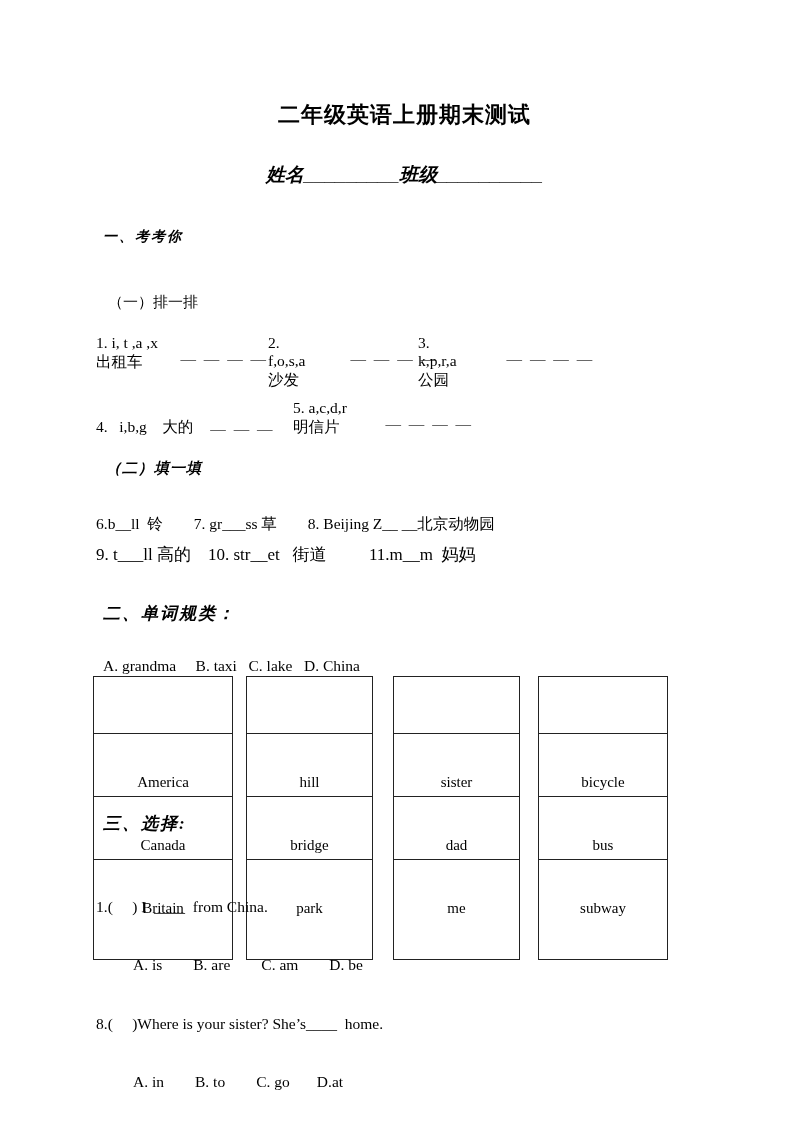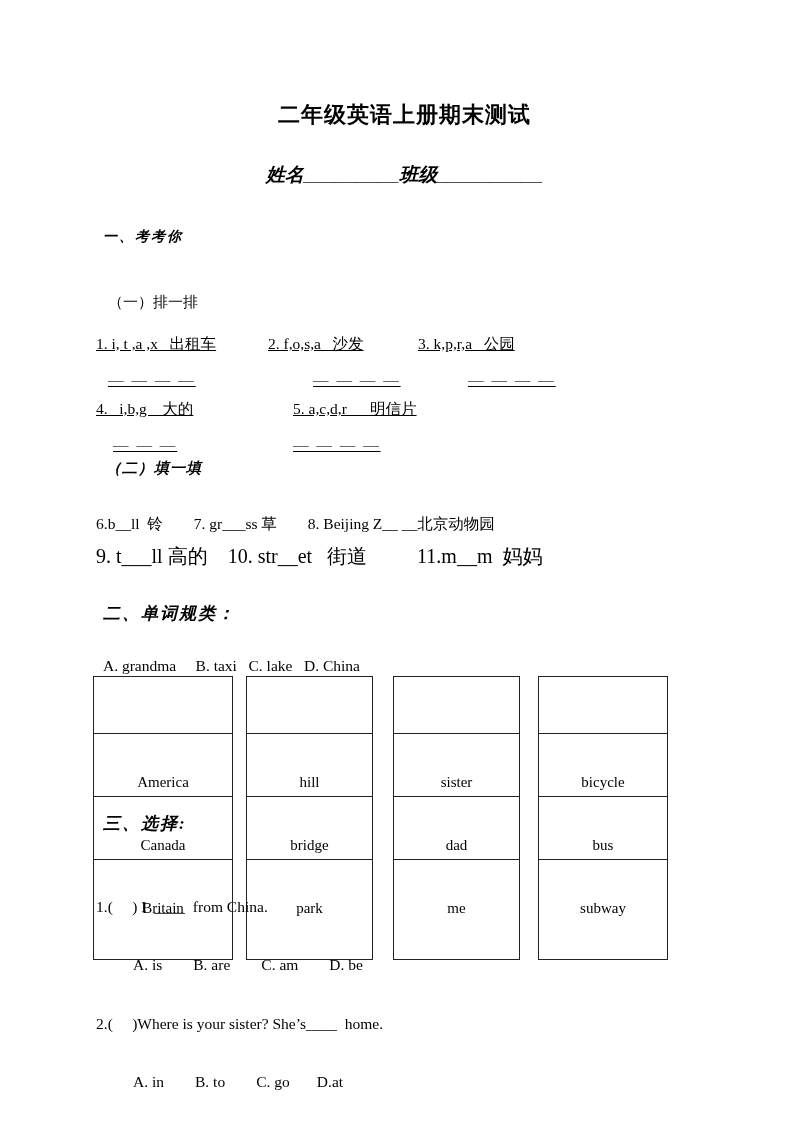--- a/index.html
+++ b/index.html
@@ -35,35 +35,35 @@
     font-size: 14px; font-weight: bold; font-style: italic;
     letter-spacing: 2px;
   }
   .part1-heading {
     left: 100px; top: 293px;
     font-size: 15px;
   }
   .items-row { display: flex; }
   .row1 { left: 88px; top: 334px; width: 600px; }
   .row2 { left: 88px; top: 399px; width: 600px; }
-  .ri { display: flex; flex-direction: column; text-decoration: underline; }
+  .ri { display: flex; flex-direction: row; }
   .ri-text { font-size: 15.5px; white-space: pre-wrap; }
   .ri-blanks { font-size: 15.5px; margin-top: 16px; letter-spacing: 2px; color: #333; white-space: pre; }
   .row1 .ri:nth-child(1) { width: 172px; } .row1 .ri:nth-child(1) .ri-blanks { margin-left: 12px; }
   .row1 .ri:nth-child(2) { width: 150px; } .row1 .ri:nth-child(2) .ri-blanks { margin-left: 45px; }
   .row1 .ri:nth-child(3) { width: 150px; } .row1 .ri:nth-child(3) .ri-blanks { margin-left: 50px; }
-  .row2 .ri:nth-child(1) { width: 197px; } .row2 .ri:nth-child(1) .ri-blanks { margin-left: 17px; }
+  .row2 .ri:nth-child(1) { width: 197px; align-items: flex-end; } .row2 .ri:nth-child(1) .ri-blanks { margin-left: 17px; }
   .row2 .ri:nth-child(2) { width: 180px; } .row2 .ri:nth-child(2) .ri-blanks { margin-left: 0px; }
   .part2-heading {
     left: 98px; top: 459px;
     font-size: 15px; font-weight: bold; font-style: italic;
     letter-spacing: 1px;
   }
   .fill-line1 { left: 88px; top: 514px; font-size: 15.5px; }
-  .fill-line2 { left: 88px; top: 543px; font-size: 20px; }
+  .fill-line2 { left: 88px; top: 543px; font-size: 17px; }
 
   .sec2-heading {
     left: 95px; top: 602px;
     font-size: 17px; font-weight: bold; font-style: italic;
     letter-spacing: 2px;
   }
   .sec2-options { left: 95px; top: 657px; font-size: 15.5px; }
   .tables-row { left: 85px; top: 676px; display: flex; }
   .wtable {
     border: 1.5px solid #222222;
@@ -166,20 +166,20 @@
     </div>
   </div>
 
   <div class="abs sec2-options">A. grandma     B. taxi   C. lake   D. China</div>
 
   <div class="abs sec3-heading">三、选择:</div>
 
   <div class="abs questions">
     <div class="q-line">1.(     ) I  ____  from China.</div>
     <div class="q-line q-opts">A. is        B. are        C. am        D. be</div>
-    <div class="q-line">2.(     )Where is your sister? She’s____  home.</div>
+    <div class="q-line">8.(     )Where is your sister? She’s____  home.</div>
     <div class="q-line q-opts">A. in        B. to        C. go       D.at</div>
     
     
     
   </div>
 
 </div>
 
 </body></html>

